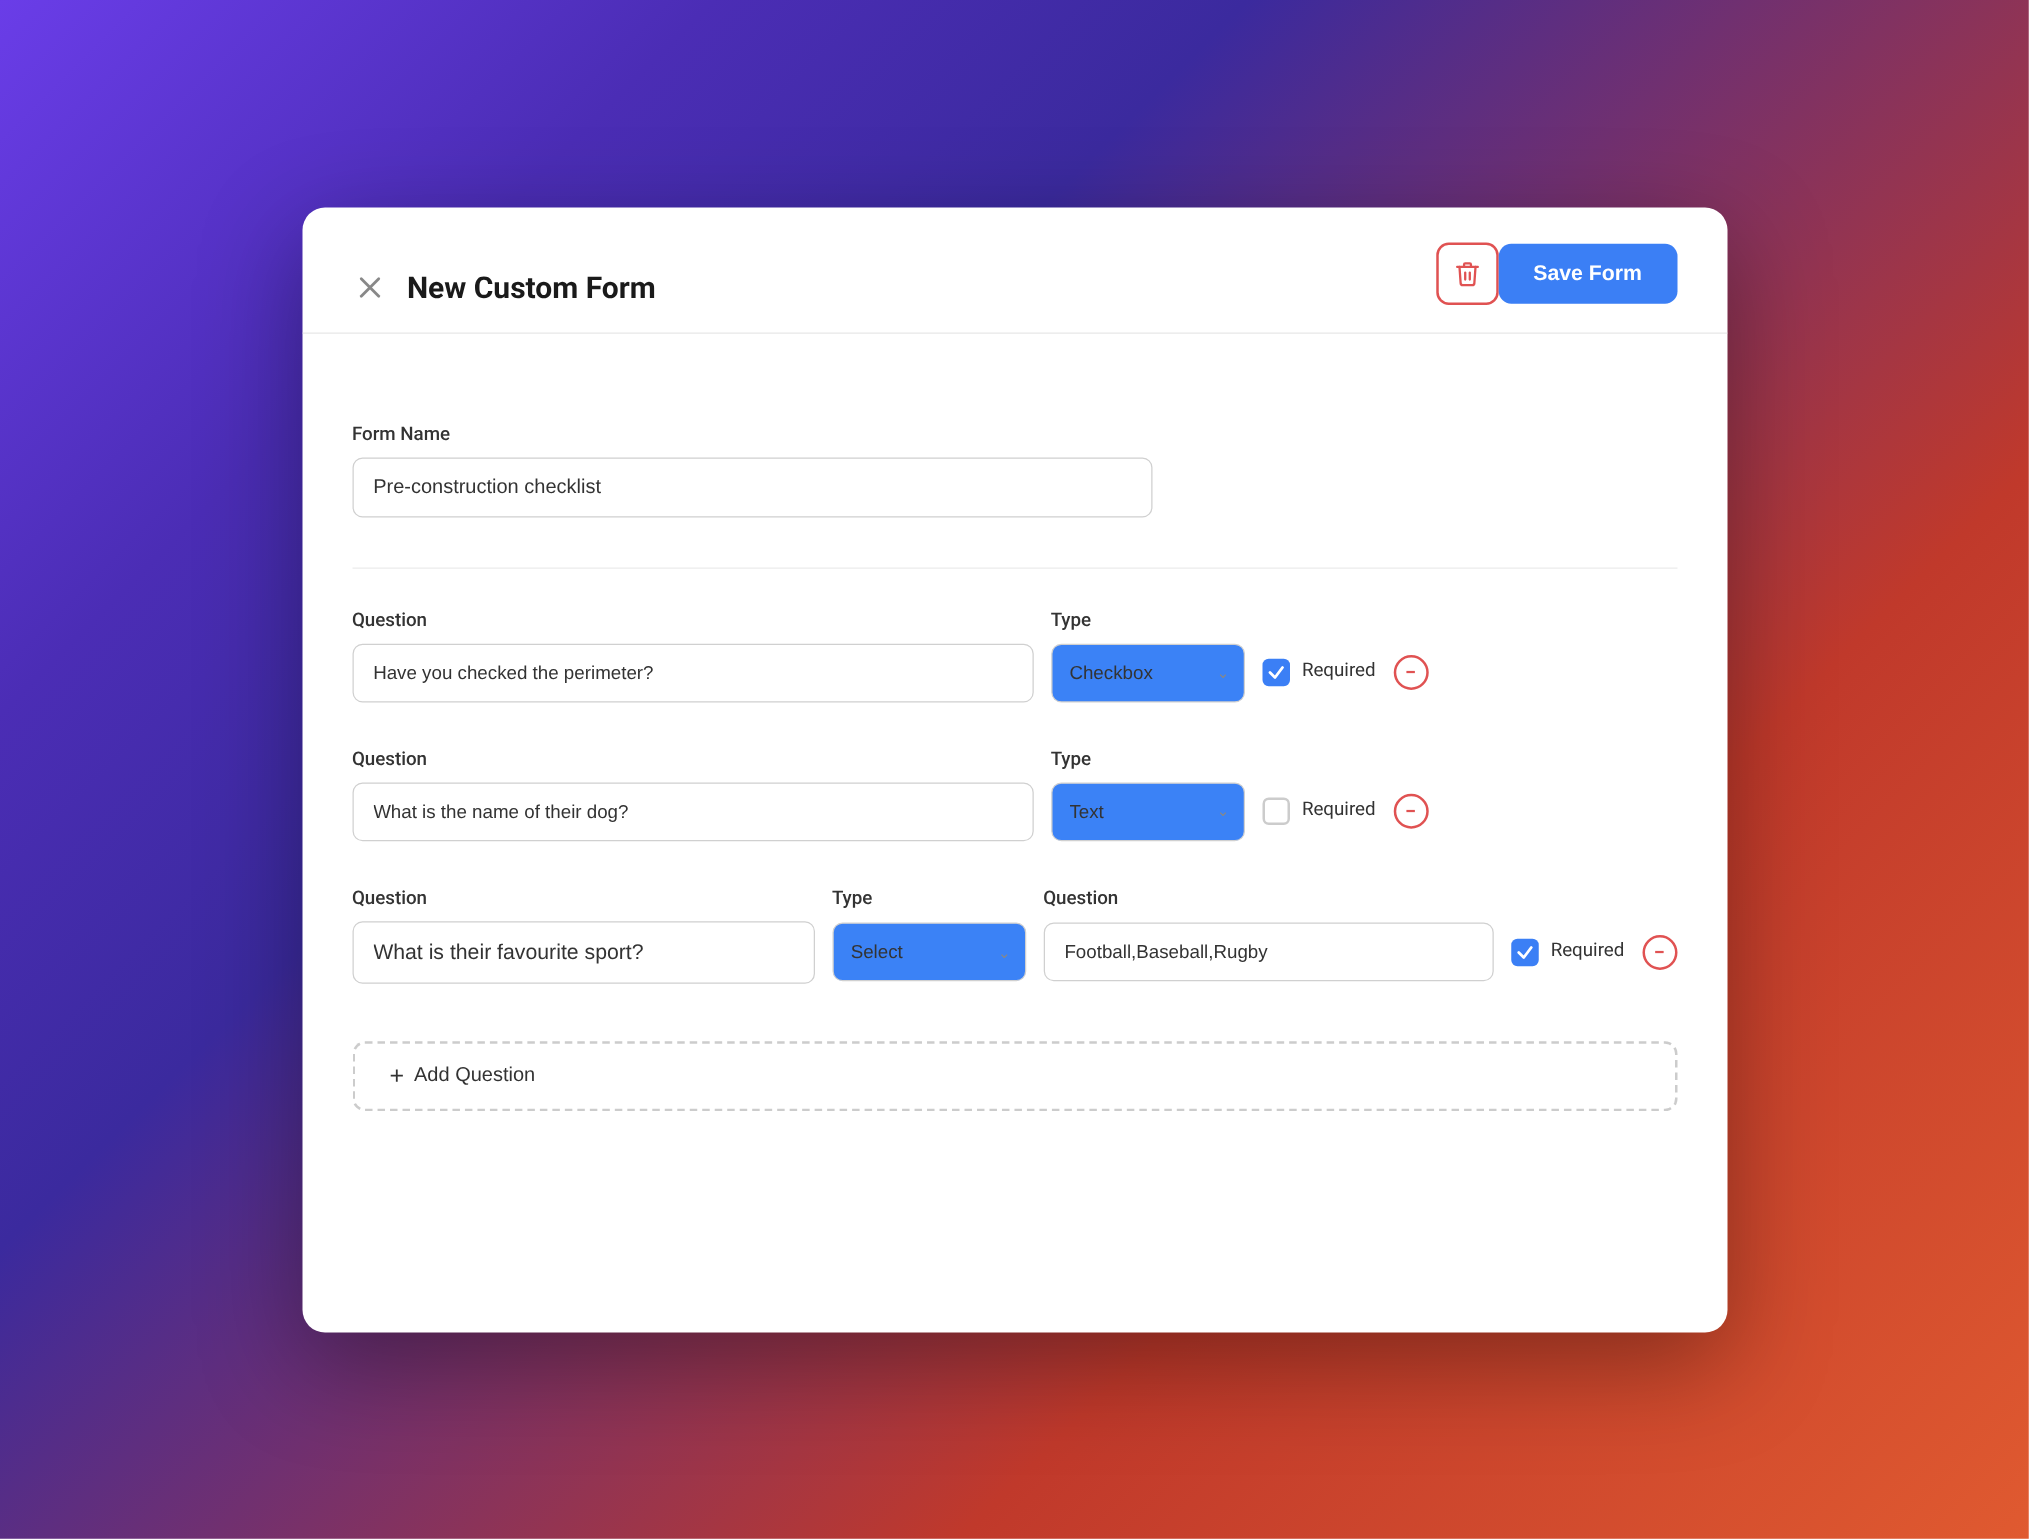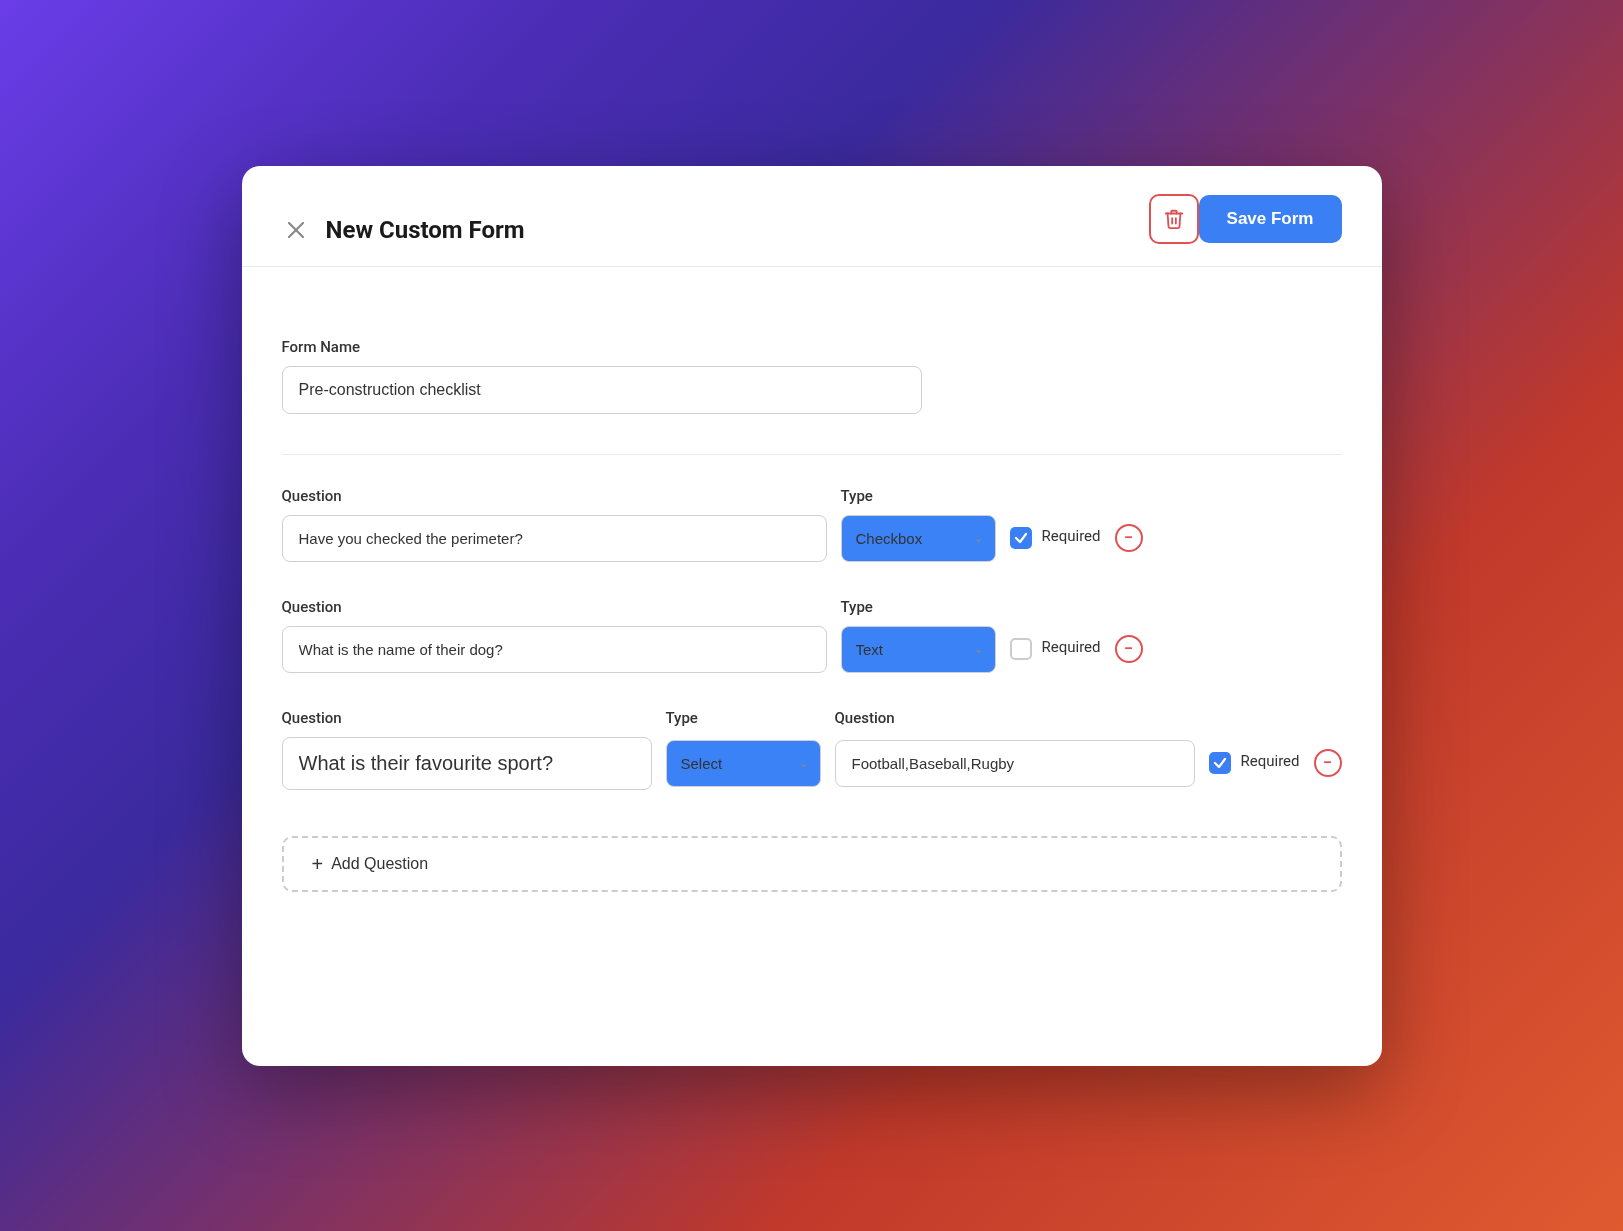--- a/index.html
+++ b/index.html
@@ -168,21 +168,21 @@
       color: #333;
       outline: none;
     }
 
     .question-input-short {
       width: 370px;
       flex-shrink: 0;
       border: 1.5px solid #d0d0d0;
       border-radius: 8px;
       padding: 14px 16px;
-      font-size: 20px;
+      font-size: 17px;
       color: #333;
       outline: none;
     }
 
     .select-wrapper {
       position: relative;
       width: 155px;
       flex-shrink: 0;
     }
 

